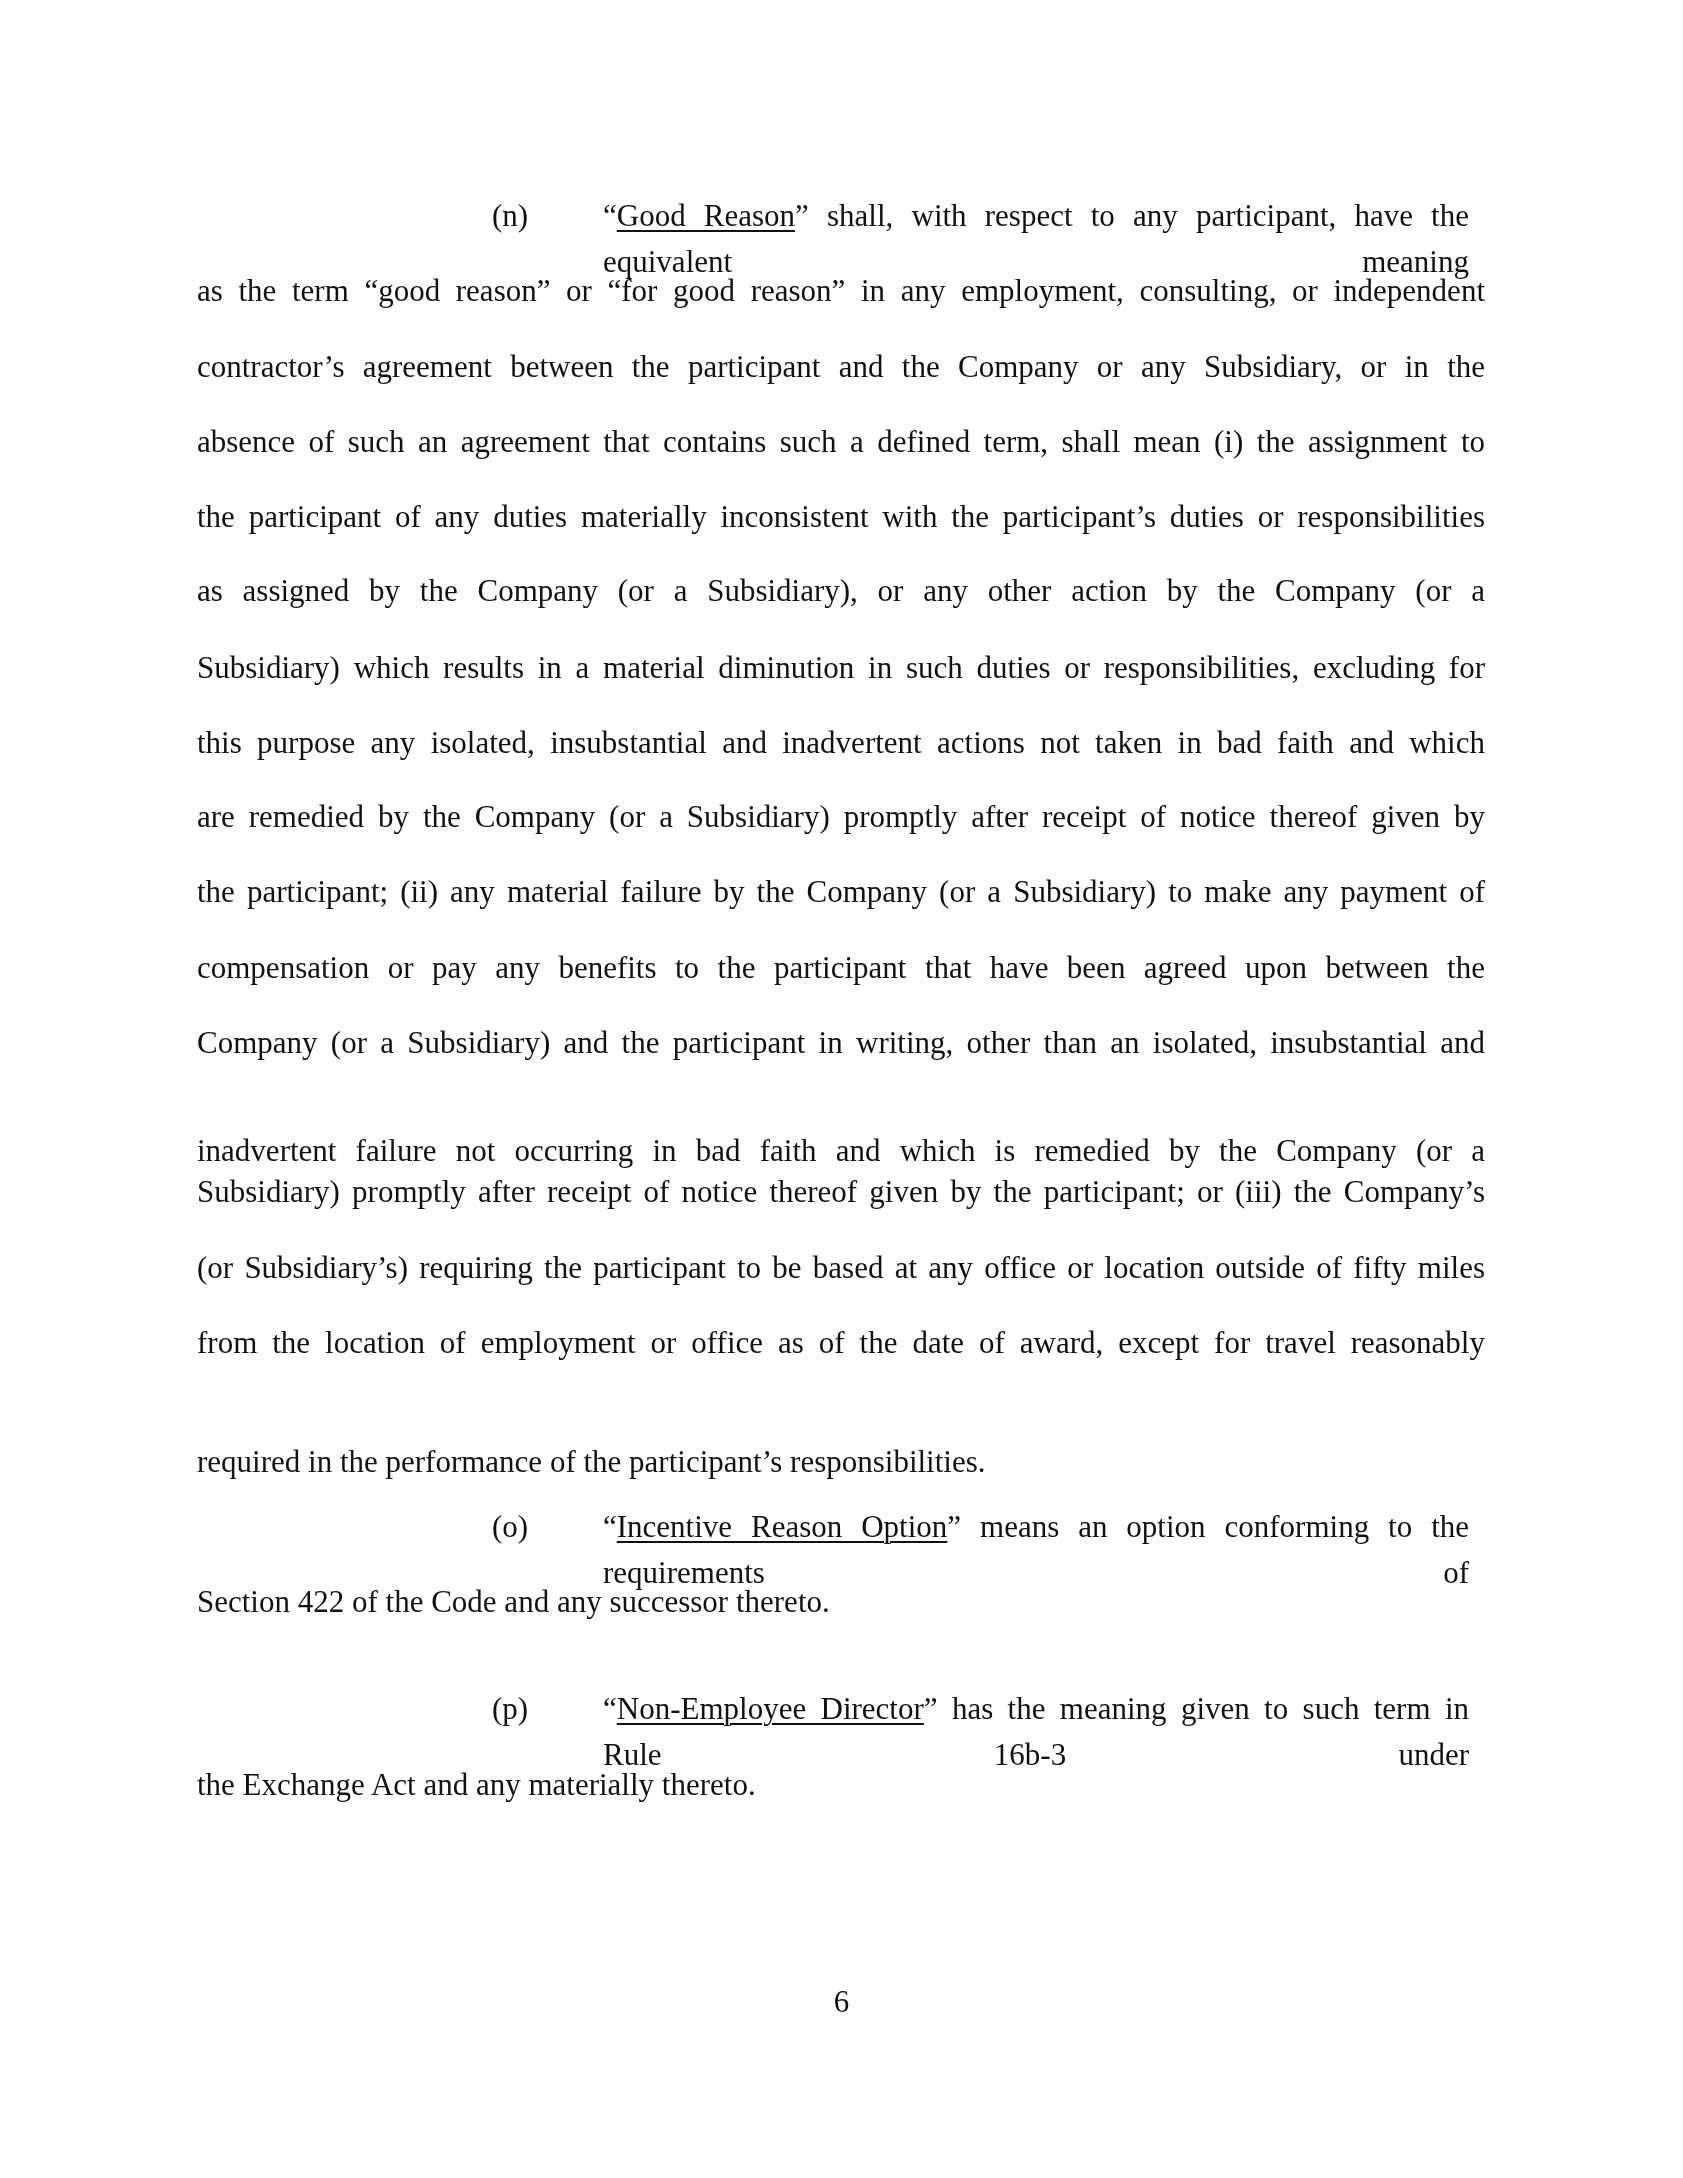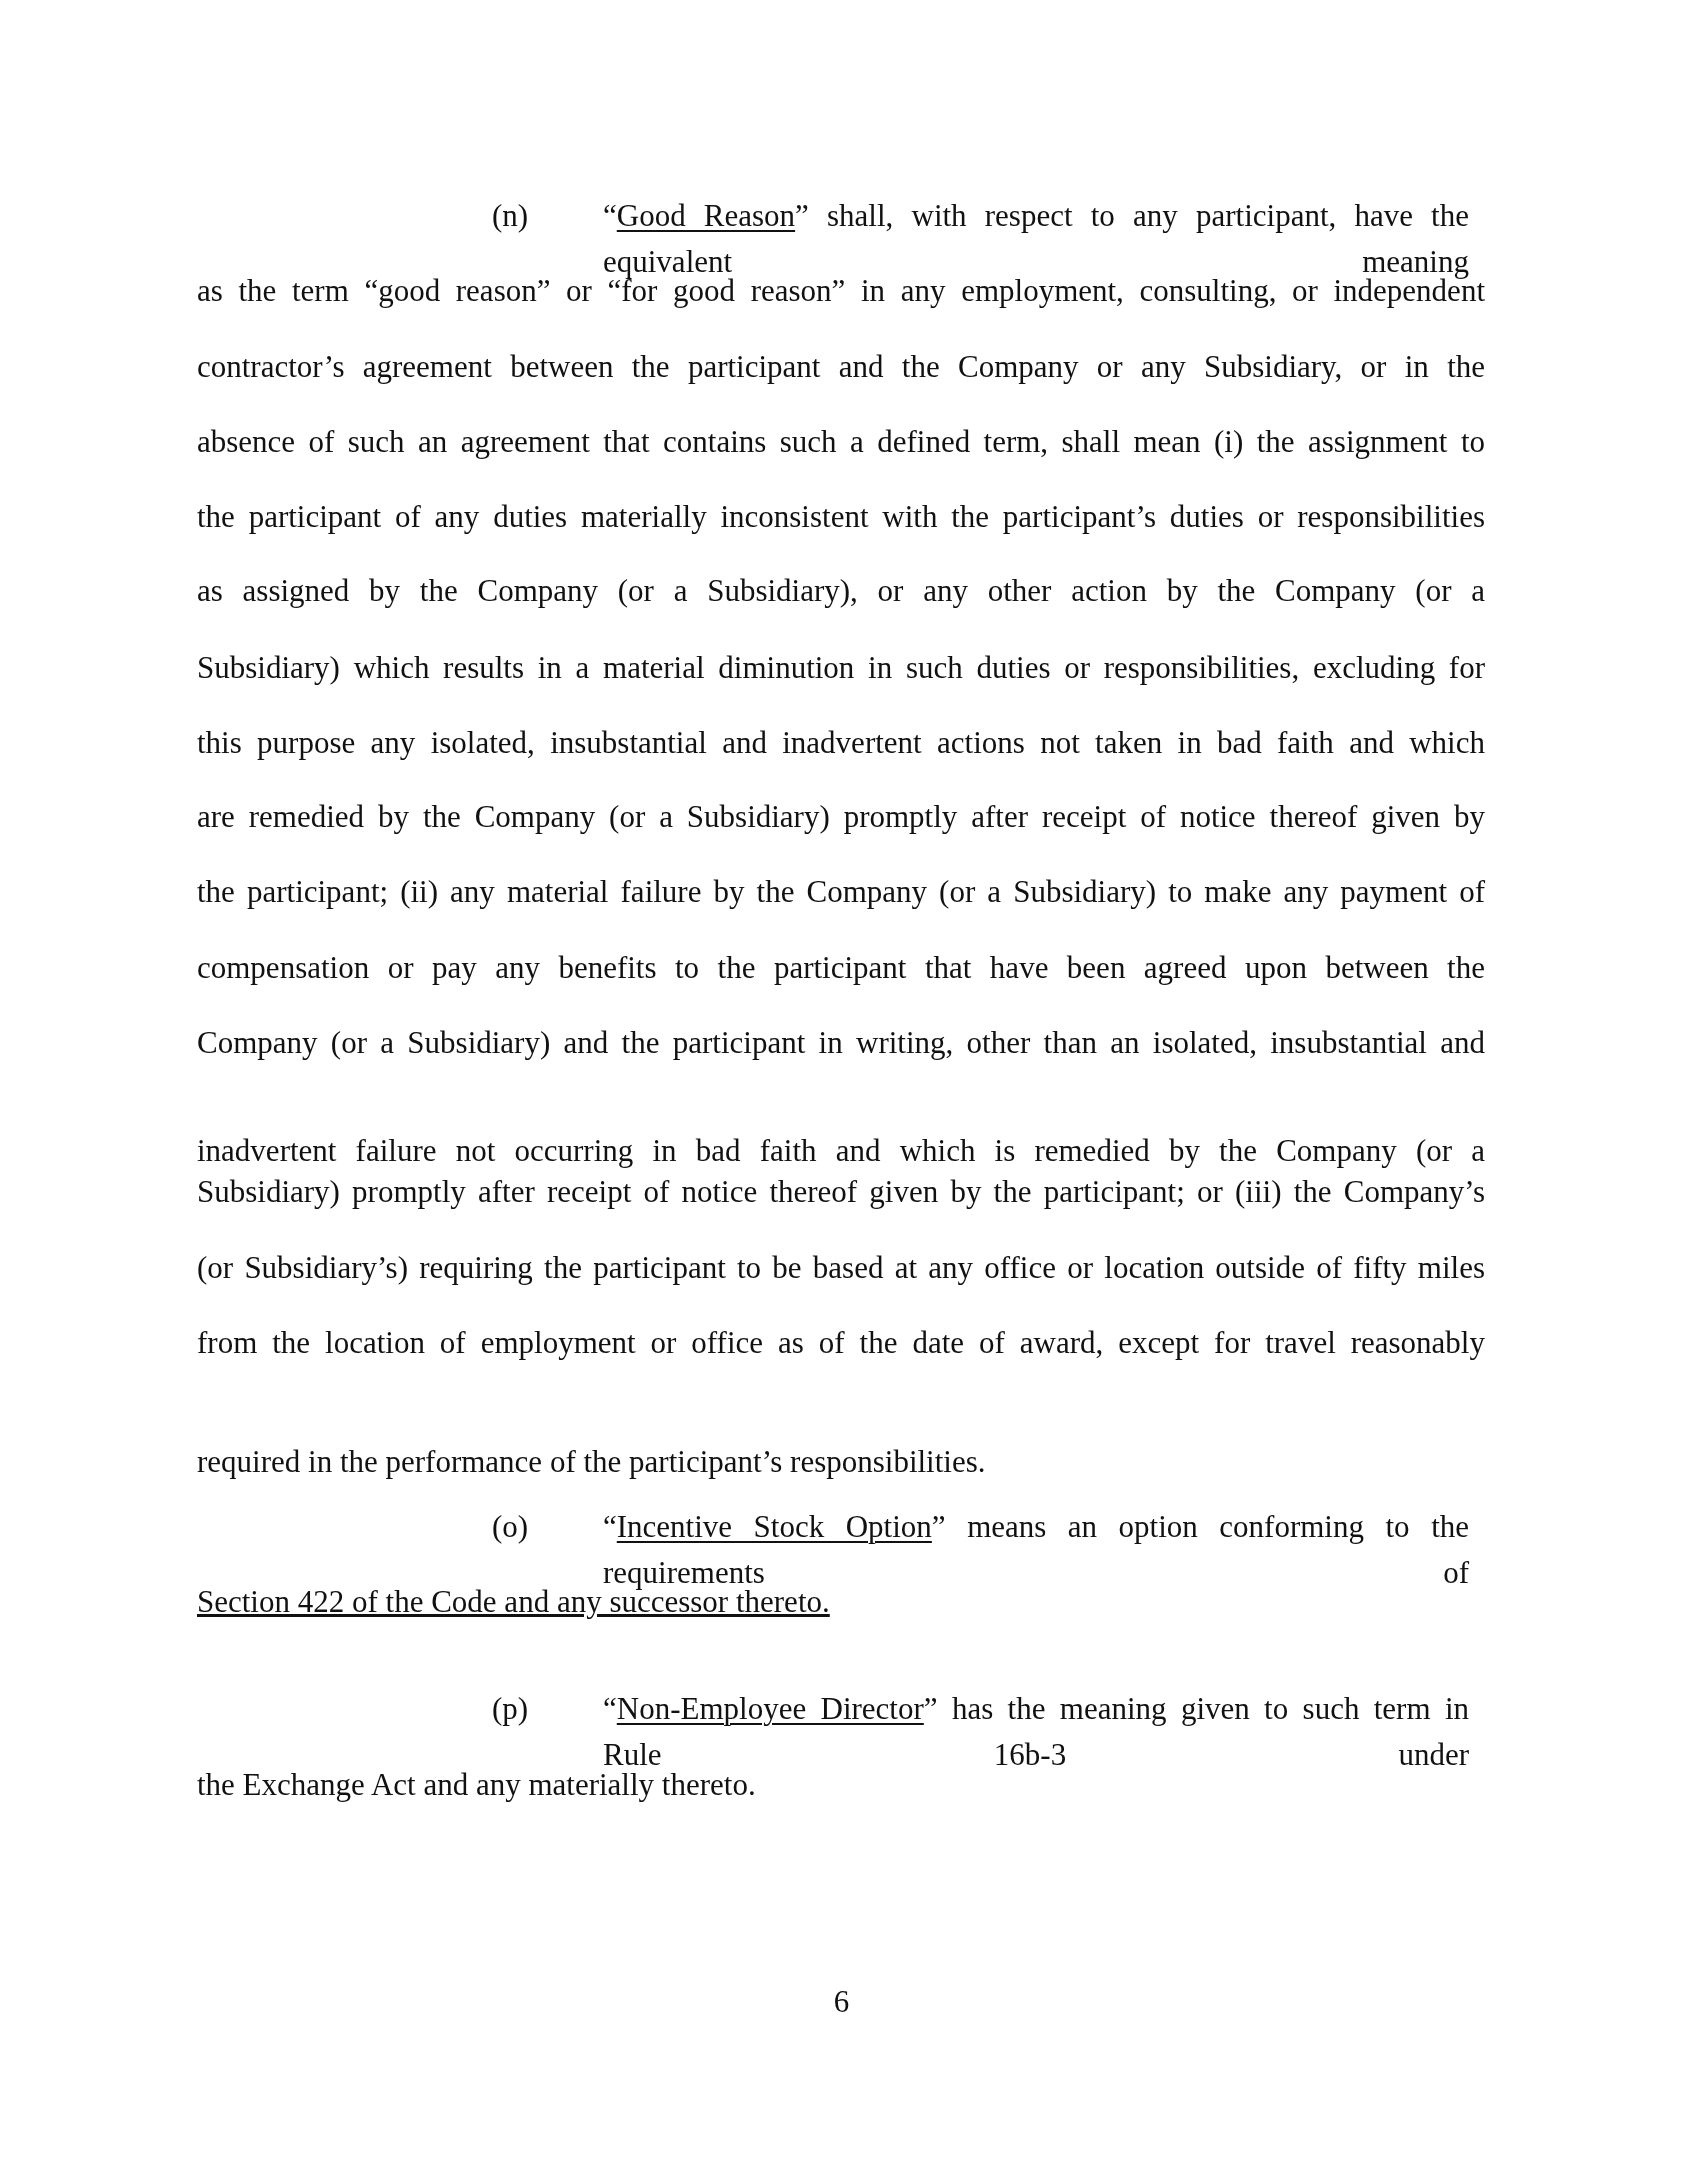--- a/index.html
+++ b/index.html
@@ -33,23 +33,23 @@
     <div class="line just" style="top: 869px;">the participant; (ii) any material failure by the Company (or a Subsidiary) to make any payment of</div>
     <div class="line just" style="top: 945px;">compensation or pay any benefits to the participant that have been agreed upon between the</div>
     <div class="line just" style="top: 1020px;">Company (or a Subsidiary) and the participant in writing, other than an isolated, insubstantial and</div>
     <div class="line just" style="top: 1095px; margin-top: 33px;">inadvertent failure not occurring in bad faith and which is remedied by the Company (or a</div>
     <div class="line just" style="top: 1169px;">Subsidiary) promptly after receipt of notice thereof given by the participant; or (iii) the Company’s</div>
     <div class="line just" style="top: 1245px;">(or Subsidiary’s) requiring the participant to be based at any office or location outside of fifty miles</div>
     <div class="line just" style="top: 1320px;">from the location of employment or office as of the date of award, except for travel reasonably</div>
     <div class="line" style="top: 1439px;">required in the performance of the participant’s responsibilities.</div>
     <div class="line" style="top: 1504px;">
       <span class="lbl">(o)</span>
-      <span class="ind just"><span>“</span><u>Incentive Stock Option</u><span>” means an option conforming to the requirements of</span></span>
+      <span class="ind just"><span>“</span><u>Incentive Reason Option</u><span>” means an option conforming to the requirements of</span></span>
     </div>
-    <div class="line" style="top: 1579px; text-decoration: underline;">Section 422 of the Code and any successor thereto.</div>
+    <div class="line" style="top: 1579px;">Section 422 of the Code and any successor thereto.</div>
     <div class="line" style="top: 1686px;">
       <span class="lbl">(p)</span>
       <span class="ind just"><span>“</span><u>Non-Employee Director</u><span>” has the meaning given to such term in Rule 16b-3 under</span></span>
     </div>
     <div class="line" style="top: 1762px;">the Exchange Act and any materially thereto.</div>
   </div>
 <div class="pageno">6</div>
 
 
 </body></html>

